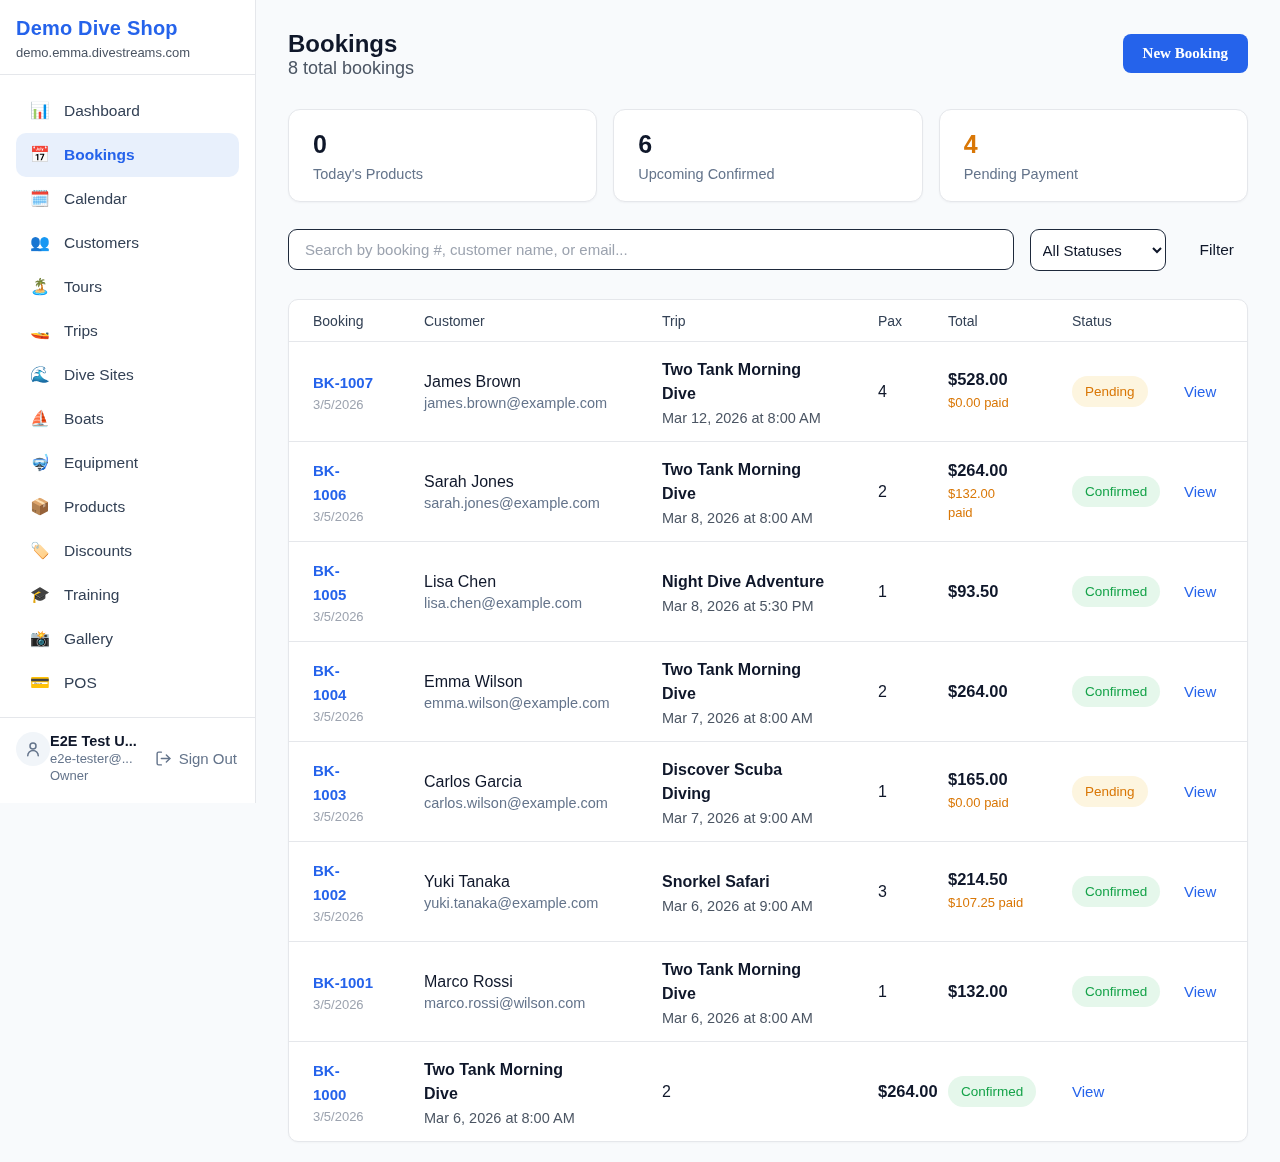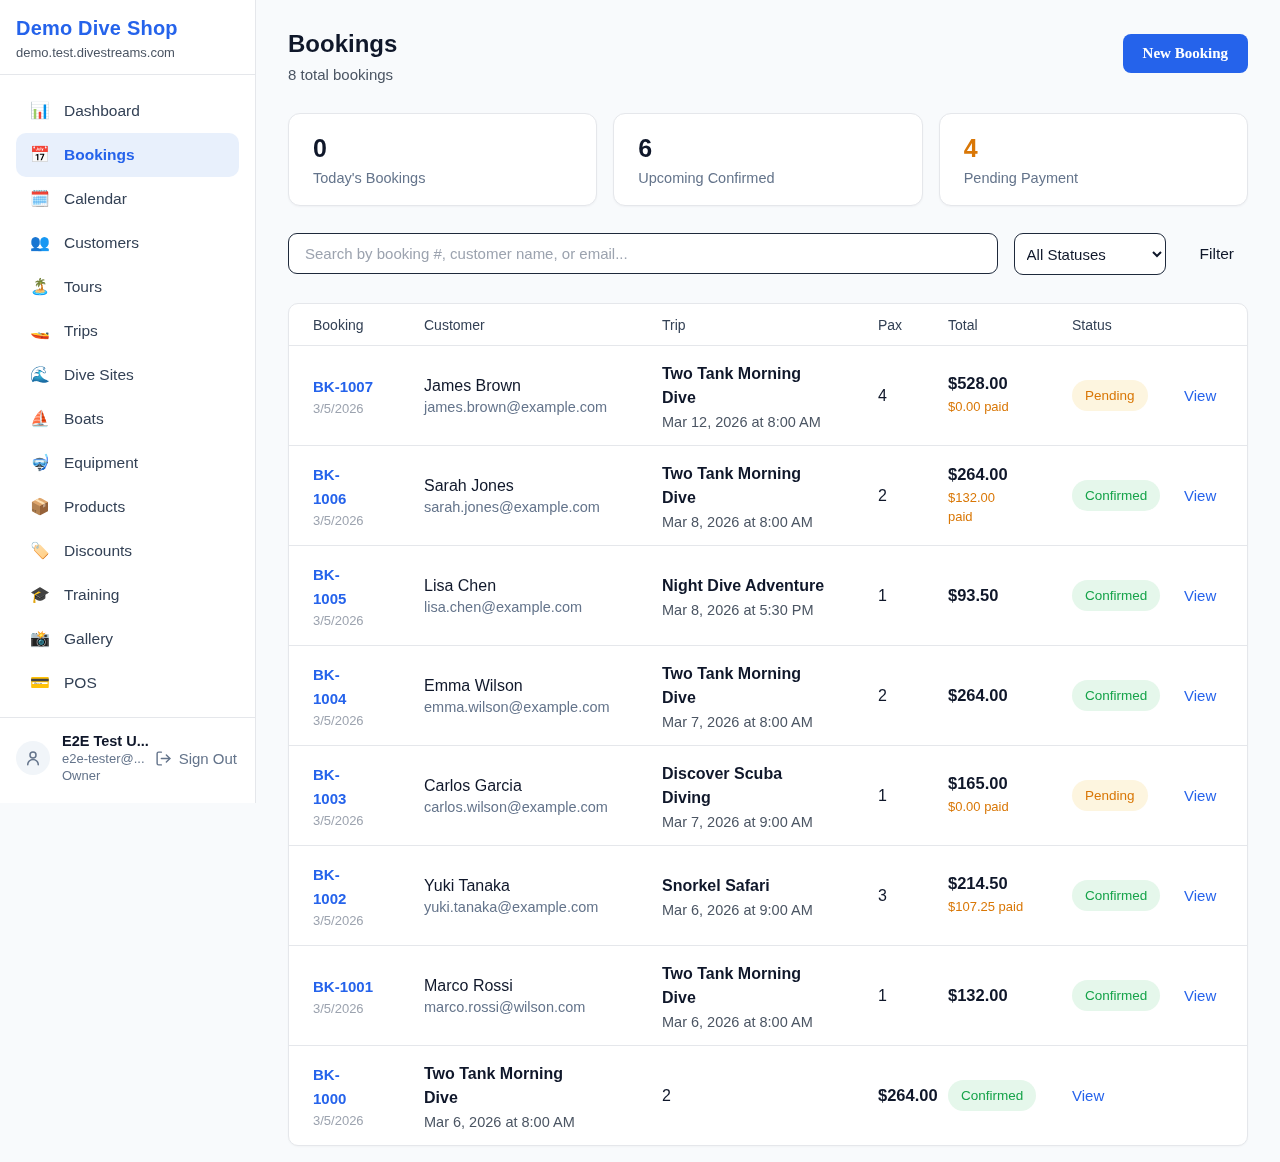--- a/index.html
+++ b/index.html
@@ -22,47 +22,47 @@
   .brand-title{font-size:20px; font-weight:bold; color:var(--accent); letter-spacing:.2px;}
   .brand-domain{font-size:13px; color:var(--text-gray2); margin-top:5px;}
   .nav{padding:14px 16px 12px 16px;}
   .nav-item{display:flex; align-items:center; gap:14px; height:44px;
     padding:0 14px; border-radius:10px; cursor:pointer; color:var(--text-mid);}
   .nav-item .nav-icon{font-size:16px; width:20px; text-align:center; line-height:1;}
   .nav-item .nav-label{font-size:15.5px; font-weight:500;}
   .nav-item.active{background:var(--accent-bg);}
   .nav-item.active .nav-label{color:var(--accent); font-weight:600;}
   .user-box{border-top:1px solid var(--border); padding:14px 16px 18px 16px;
-    display:flex; align-items:center; gap:12px;}
+    display:flex; }
   .avatar{width:34px; height:34px; border-radius:50%; background:#f1f5f9; flex:0 0 34px;
     display:flex; align-items:center; justify-content:center; color:var(--text-gray);}
   .user-meta{flex:1; min-width:0; line-height:1.3;}
   .user-name{font-size:14.5px; font-weight:bold; color:var(--text-dark); white-space:nowrap;}
   .user-email,.user-role{font-size:13px; color:var(--text-gray); white-space:nowrap;}
   .signout{display:flex; align-items:center; gap:7px; background:none; border:none;
     color:var(--text-gray); font-size:15px; font-family:inherit; cursor:pointer; padding:2px;}
   
   .main{flex:1; padding:30px 32px 30px 32px; min-width:0;}
   .page-head{display:flex; justify-content:space-between; align-items:flex-start;}
   .page-title{font-size:24px; font-weight:bold; color:var(--text-dark);}
-  .page-sub{font-size:15px; color:var(--text-gray2); margin-top:8px;}
+  .page-sub{font-size:18px; color:var(--text-gray2); }
   .btn-primary{background:var(--accent); color:#fff; border:none; border-radius:8px;
     font-family:Liberation Serif, serif; font-size:15px; font-weight:600; padding:11px 20px;
     margin-top:4px; cursor:pointer;text-align:right;}
   .stats{display:flex; gap:16px; margin-top:30px;}
   .stat-card{flex:1; background:var(--panel); border:1px solid var(--border);
     border-radius:12px; padding:19px 24px; box-shadow:0 1px 2px rgba(15,23,42,.04);}
   .stat-value{font-size:25px; font-weight:bold; color:var(--text-dark); line-height:1.2;}
   .stat-value.orange{color:var(--orange);}
   .stat-label{font-size:14.5px; color:var(--text-gray); margin-top:7px;}
   .filter-row{display:flex; margin-top:27px;}
   .search-input{flex:1; height:41px; border:1.5px solid var(--border-dark); border-radius:9px;
     padding:0 16px; font-size:15px; font-family:inherit; color:var(--text-dark); background:var(--panel);}
   .search-input::placeholder{color:var(--text-light);}
-  .status-select{height:42px; width:152px; margin-left:16px; border:1.5px solid var(--border-dark);
+  .status-select{height:42px; width:136px; margin-left:16px; border:1.5px solid var(--border-dark);
     border-radius:9px; padding:0 8px; font-size:15px; font-family:inherit;
     color:var(--text-dark); background:var(--panel); cursor:pointer;}
   .filter-btn{background:none; border:none; font-family:inherit; font-size:15.5px;
     color:var(--text-dark); margin-left:34px; margin-right:14px; cursor:pointer;}
   
   .table-card{margin-top:28px; background:var(--panel); border:1px solid var(--border);
     border-radius:10px; overflow:hidden; box-shadow:0 1px 2px rgba(15,23,42,.03);}
   .thead,.trow{display:grid; grid-template-columns:111px 238px 216px 70px 124px 112px 1fr;
     padding:0 24px; align-items:center;}
   .thead{min-height:41px;}
@@ -85,21 +85,21 @@
   .badge.pending{background:var(--orange-bg); color:var(--orange);}
   .badge.confirmed{background:var(--green-bg); color:var(--green);}
   .view-link{font-size:15px; font-weight:500; color:var(--accent); text-decoration:none; cursor:pointer;}
 </style>
 </head>
 <body>
 
 <aside class="sidebar">
   <div class="brand">
     <div class="brand-title">Demo Dive Shop</div>
-    <div class="brand-domain">demo.test.divestreams.com</div>
+    <div class="brand-domain">demo.emma.divestreams.com</div>
   </div>
   <nav class="nav" id="nav-list">
   <div class="nav-item">
     <span class="nav-icon">📊</span>
     <span class="nav-label">Dashboard</span>
   </div>
 
   <div class="nav-item active">
     <span class="nav-icon">📅</span>
     <span class="nav-label">Bookings</span>
@@ -194,21 +194,21 @@
     <div>
       <h1 class="page-title">Bookings</h1>
       <div class="page-sub">8 total bookings</div>
     </div>
     <button class="btn-primary">New Booking</button>
   </div>
 
   <div class="stats">
     <div class="stat-card">
       <div class="stat-value">0</div>
-      <div class="stat-label">Today's Bookings</div>
+      <div class="stat-label">Today's Products</div>
     </div>
     <div class="stat-card">
       <div class="stat-value">6</div>
       <div class="stat-label">Upcoming Confirmed</div>
     </div>
     <div class="stat-card">
       <div class="stat-value orange">4</div>
       <div class="stat-label">Pending Payment</div>
     </div>
   </div>

